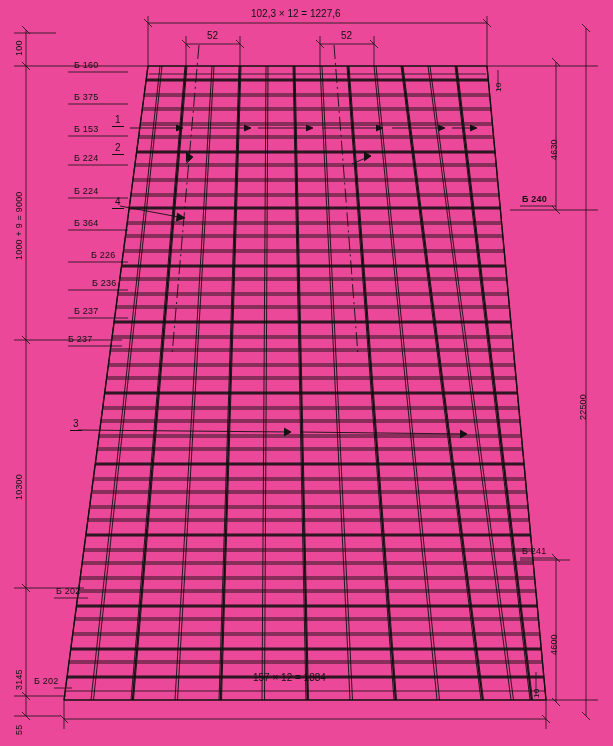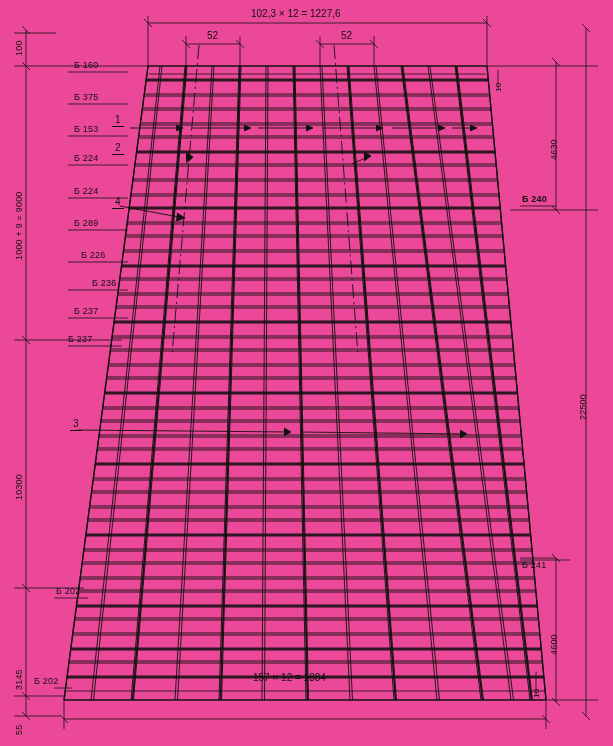--- a/index.html
+++ b/index.html
@@ -302,29 +302,29 @@
   <div class="lbl rot" style="left:549px;top:160px;">4630</div>
   <div class="lbl rot" style="left:549px;top:655px;">4600</div>
   <div class="lbl rot small" style="left:494px;top:92px;">10</div>
   <div class="lbl rot small" style="left:532px;top:698px;">10</div>
 
   <div class="lbl" style="left:74px;top:60px;">Б 160</div>
   <div class="lbl" style="left:74px;top:92px;">Б 375</div>
   <div class="lbl" style="left:74px;top:124px;">Б 153</div>
   <div class="lbl" style="left:74px;top:153px;">Б 224</div>
   <div class="lbl" style="left:74px;top:186px;">Б 224</div>
-  <div class="lbl" style="left:74px;top:218px;">Б 289</div>
-  <div class="lbl" style="left:81px;top:250px;">Б 226</div>
+  <div class="lbl" style="left:74px;top:218px;">Б 364</div>
+  <div class="lbl" style="left:91px;top:250px;">Б 226</div>
   <div class="lbl" style="left:83px;top:278px;margin-left:9px;">Б 236</div>
   <div class="lbl" style="left:74px;top:306px;">Б 237</div>
   <div class="lbl" style="left:68px;top:334px;">Б 237</div>
   <div class="lbl" style="left:56px;top:586px;">Б 202</div>
   <div class="lbl" style="left:34px;top:676px;">Б 202</div>
 
   <div class="lbl" style="left:522px;top:194px;font-weight:bold;">Б 240</div>
-  <div class="lbl" style="left:522px;top:560px;">Б 241</div>
+  <div class="lbl" style="left:522px;top:546px;">Б 241</div>
 
   <div class="num ul" style="left:112px;top:114px;">1</div>
   <div class="num ul" style="left:112px;top:142px;">2</div>
   <div class="num ul" style="left:70px;top:418px;">3</div>
   <div class="num ul" style="left:112px;top:196px;">4</div>
 
 </div>
 
 </body></html>

